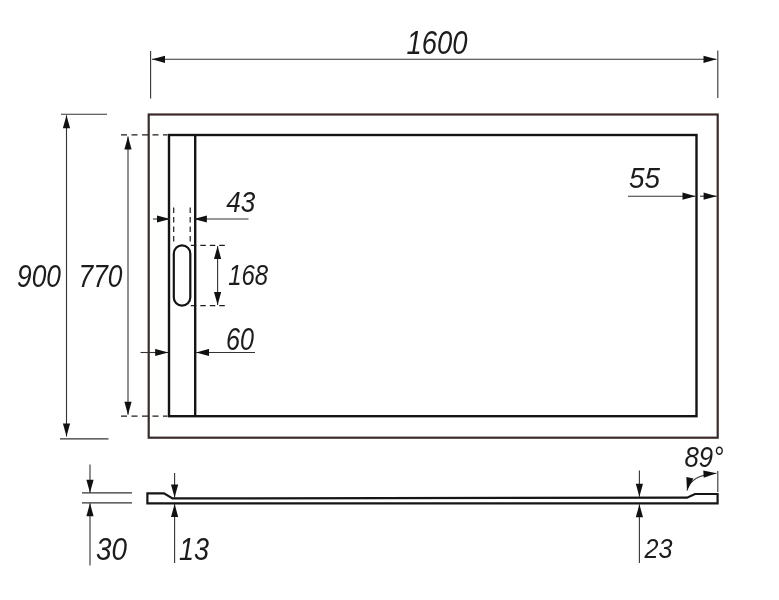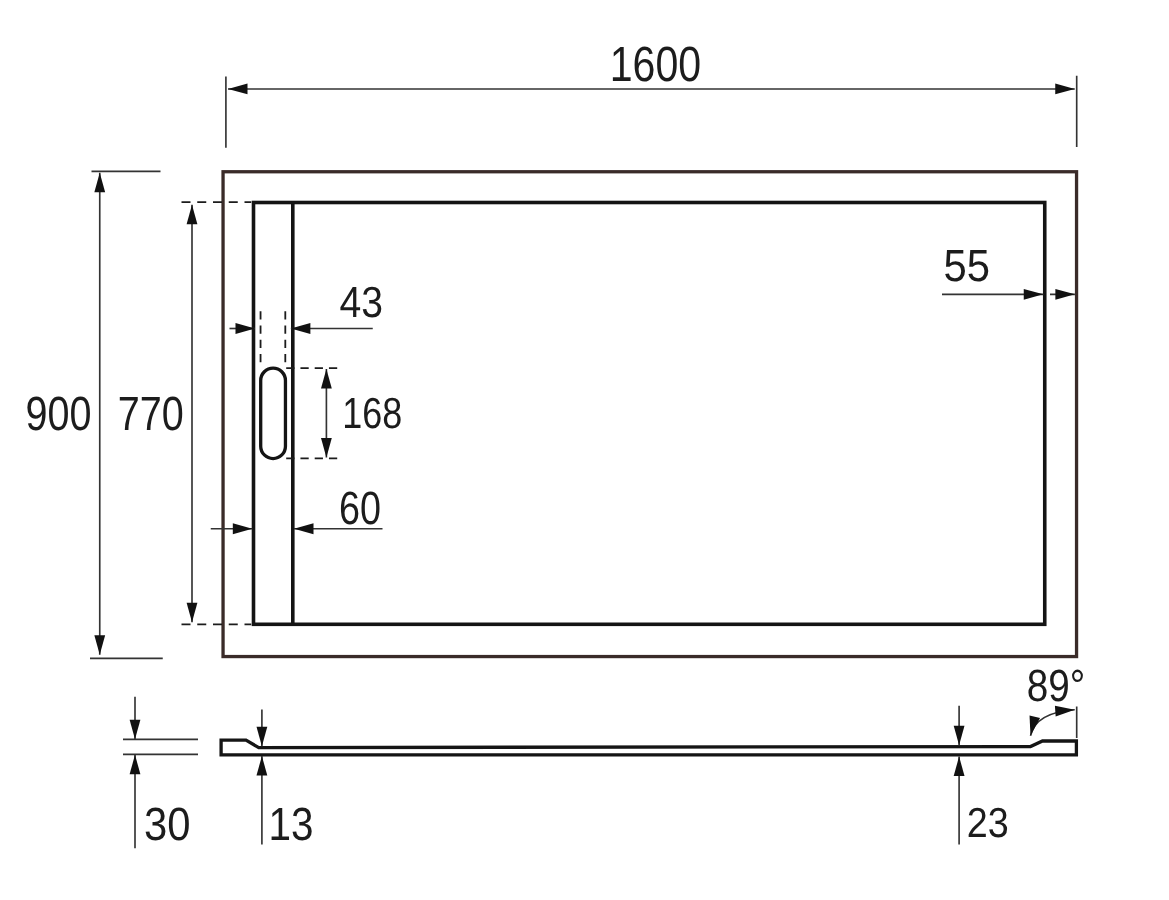--- a/index.html
+++ b/index.html
@@ -1,17 +1,17 @@
 <!DOCTYPE html>
 <html><head>
 <meta charset="utf-8">
 <title>Shower tray technical drawing</title>
 <style>
   html,body{margin:0;padding:0;background:#ffffff;}
-  .page{position:relative;width:779px;height:600px;background:#ffffff;overflow:hidden;}
+  .page{position:relative;width:779px;height:600px;background:#ffffff;overflow:hidden;font-style:italic;}
   svg text{font-family:"Liberation Sans",sans-serif;fill:#1c1c1c;}
 </style>
 </head>
 <body>
 
 <div class="page">
 <svg width="779" height="600" viewBox="0 0 779 600" xmlns="http://www.w3.org/2000/svg">
   <defs>
     <marker id="aL" markerWidth="14" markerHeight="8" refX="0.5" refY="4" orient="auto" markerUnits="userSpaceOnUse">
       <path d="M0.5,4 L13.5,0.4 L13.5,7.6 Z" fill="#111"></path>

